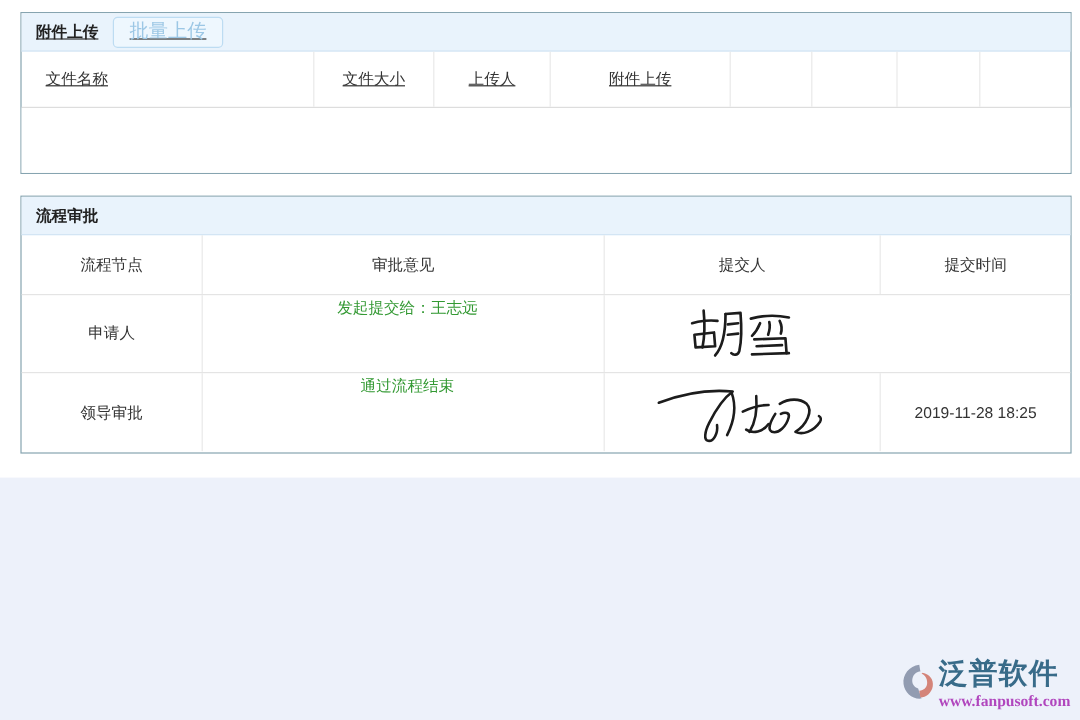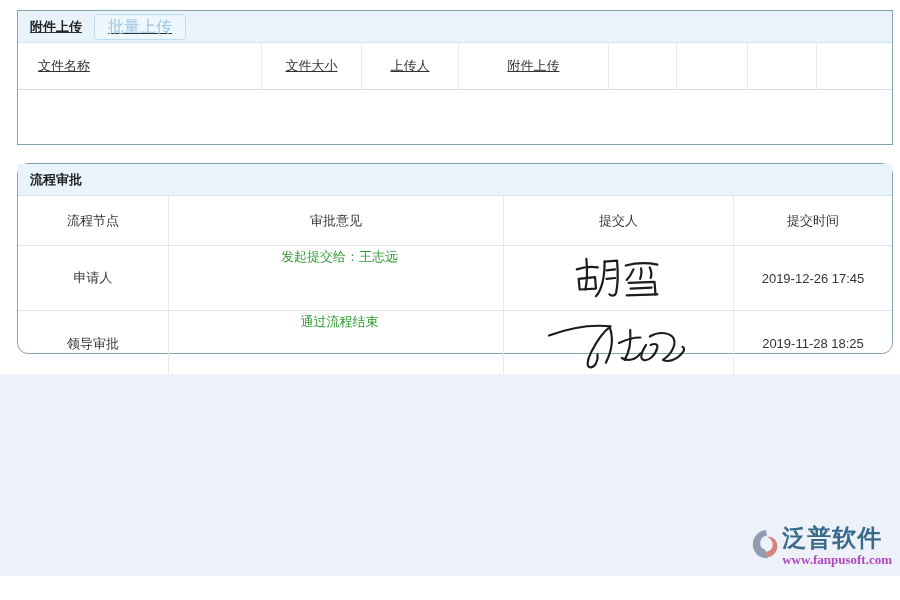--- a/index.html
+++ b/index.html
@@ -1,21 +1,21 @@
 <!DOCTYPE html>
 <html><head>
 <meta charset="utf-8">
 <style>
   * { margin:0; padding:0; box-sizing:border-box; }
   html,body { width:900px; height:600px; background:#ffffff;
     font-family:"Liberation Sans","DejaVu Sans",sans-serif; color:#333; overflow:hidden; }
 
   .panel { margin-left:17px; width:876px; border:1px solid #86a4b0; background:#fff; }
   .panel-attachments { margin-top:10px; height:135px;text-decoration:underline; }
-  .panel-approval { margin-top:18px; height:191px;border-radius:11px; }
+  .panel-approval { margin-top:18px; height:215px; }
 
   .panel-bar { height:32px; display:flex; align-items:center; padding:0 12px;
     background:#e9f3fc; border-bottom:1px solid #d3e5f4; }
   .panel-title { font-weight:bold; font-size:13px; color:#222; }
   .btn-batch { margin-left:12px; font-size:16px; color:#9cc7e5; background:#eef7fe;
     border:1px solid #bddcf2; border-radius:4px; padding:4px 13px; cursor:pointer; line-height:1; }
 
   .trow { display:flex; }
   .tcell { display:flex; align-items:center; justify-content:center;
     font-size:13px; color:#333; border-right:1px solid #e9e9e9; }
@@ -103,21 +103,20 @@
         <path class="sig-stroke" d="M37 27 L46 26"></path>
         <path class="sig-stroke" d="M57 13 C68 10 80 10 90 12"></path>
         <path class="sig-stroke" d="M65 17 C63 22 61 25 58 28"></path>
         <path class="sig-stroke" d="M73 16 C74 20 73 24 72 27"></path>
         <path class="sig-stroke" d="M82 15 C84 19 84 23 83 26"></path>
         <path class="sig-stroke" d="M60 31 L87 30 L88 43"></path>
         <path class="sig-stroke" d="M62 37 L84 36"></path>
         <path class="sig-stroke" d="M58 44 L90 43"></path>
       </svg>
     </div>
-    <div class="tcell apr-c3">2019-12-26 17:45</div>
   </div>
 
   <div class="trow apr-row">
     <div class="tcell apr-c0">领导审批</div>
     <div class="tcell apr-c1 opinion-cell">
       <span class="opinion-line">通过</span>
       <span class="opinion-line">流程结束</span>
     </div>
     <div class="tcell apr-c2 sig-wrap">
       <svg width="150" height="56" viewBox="0 0 160 60" aria-label="王志远">

